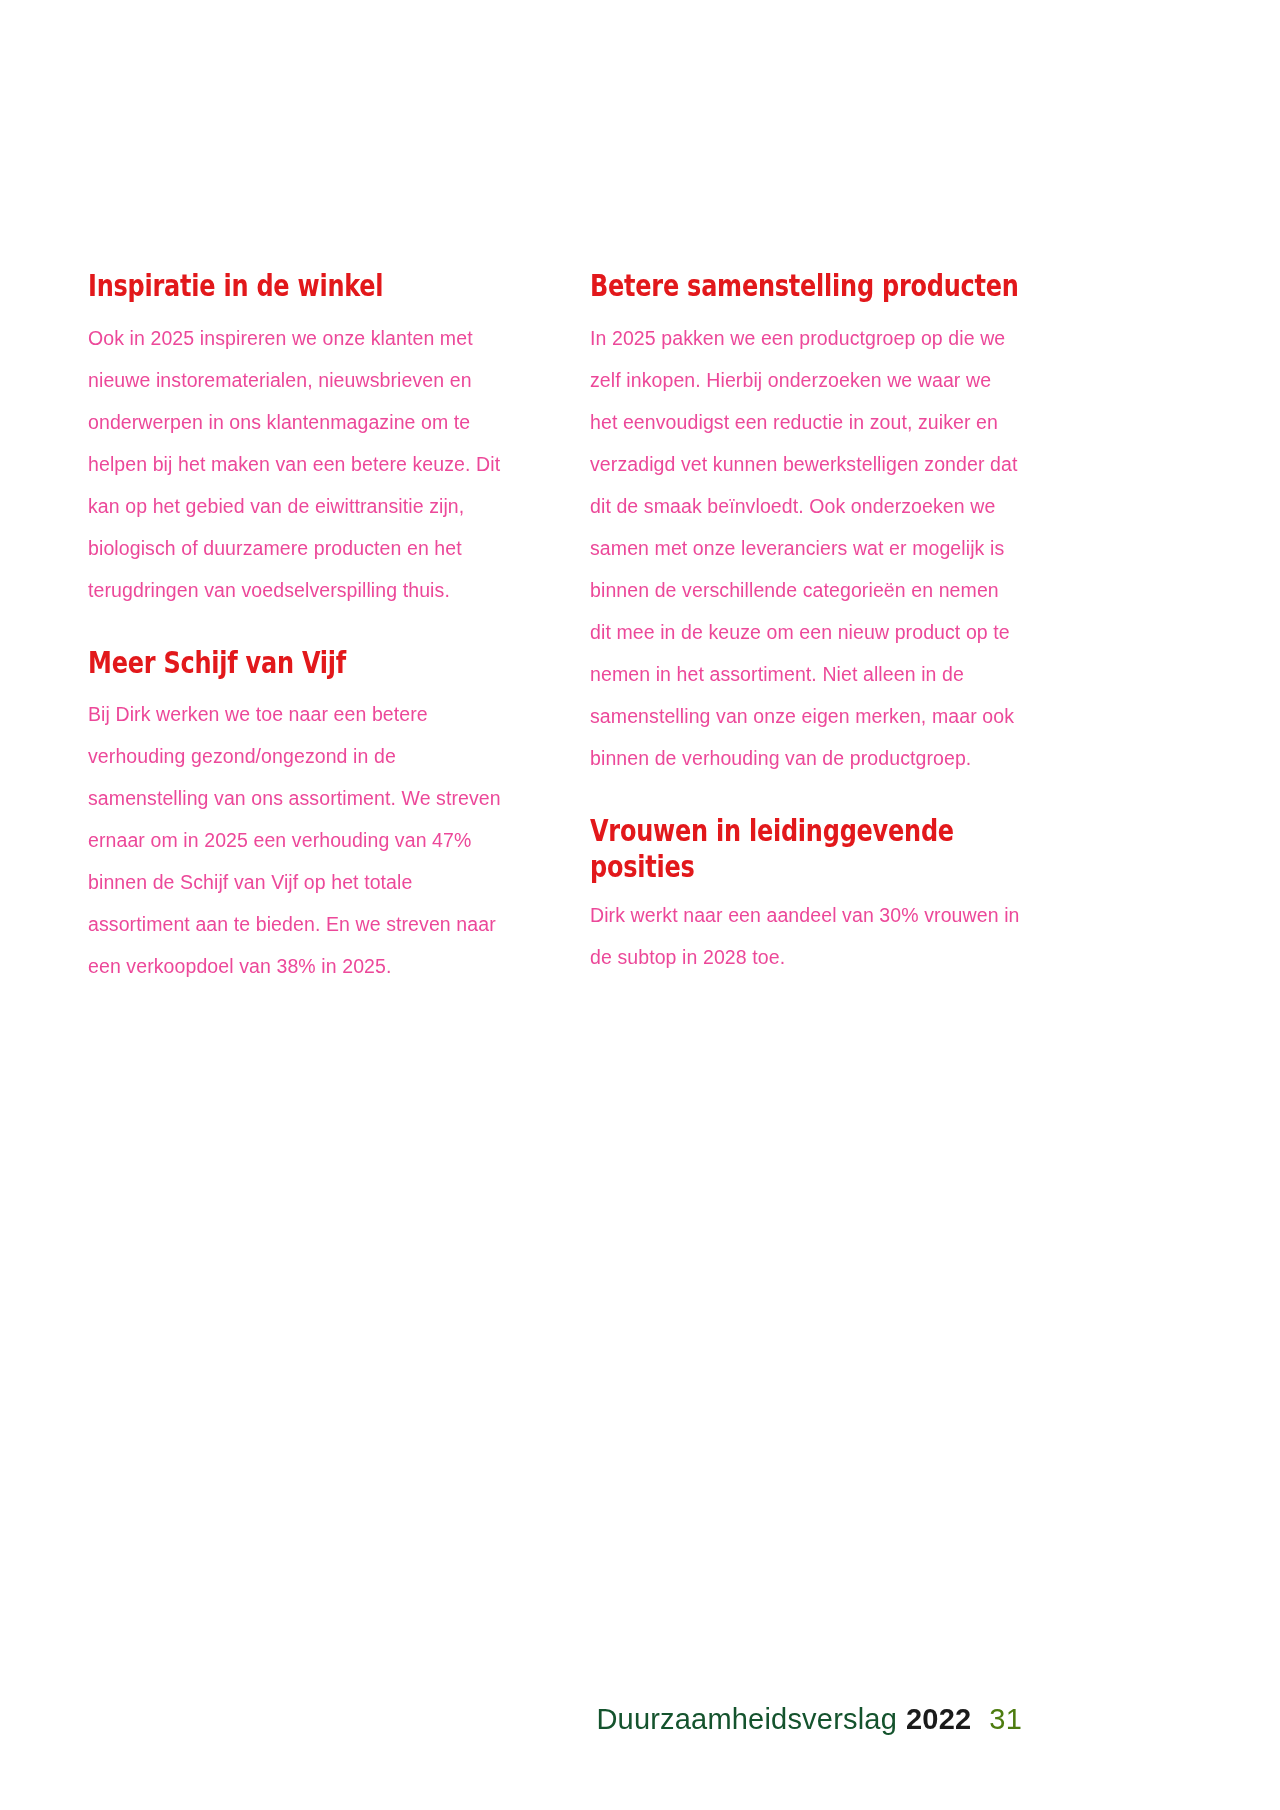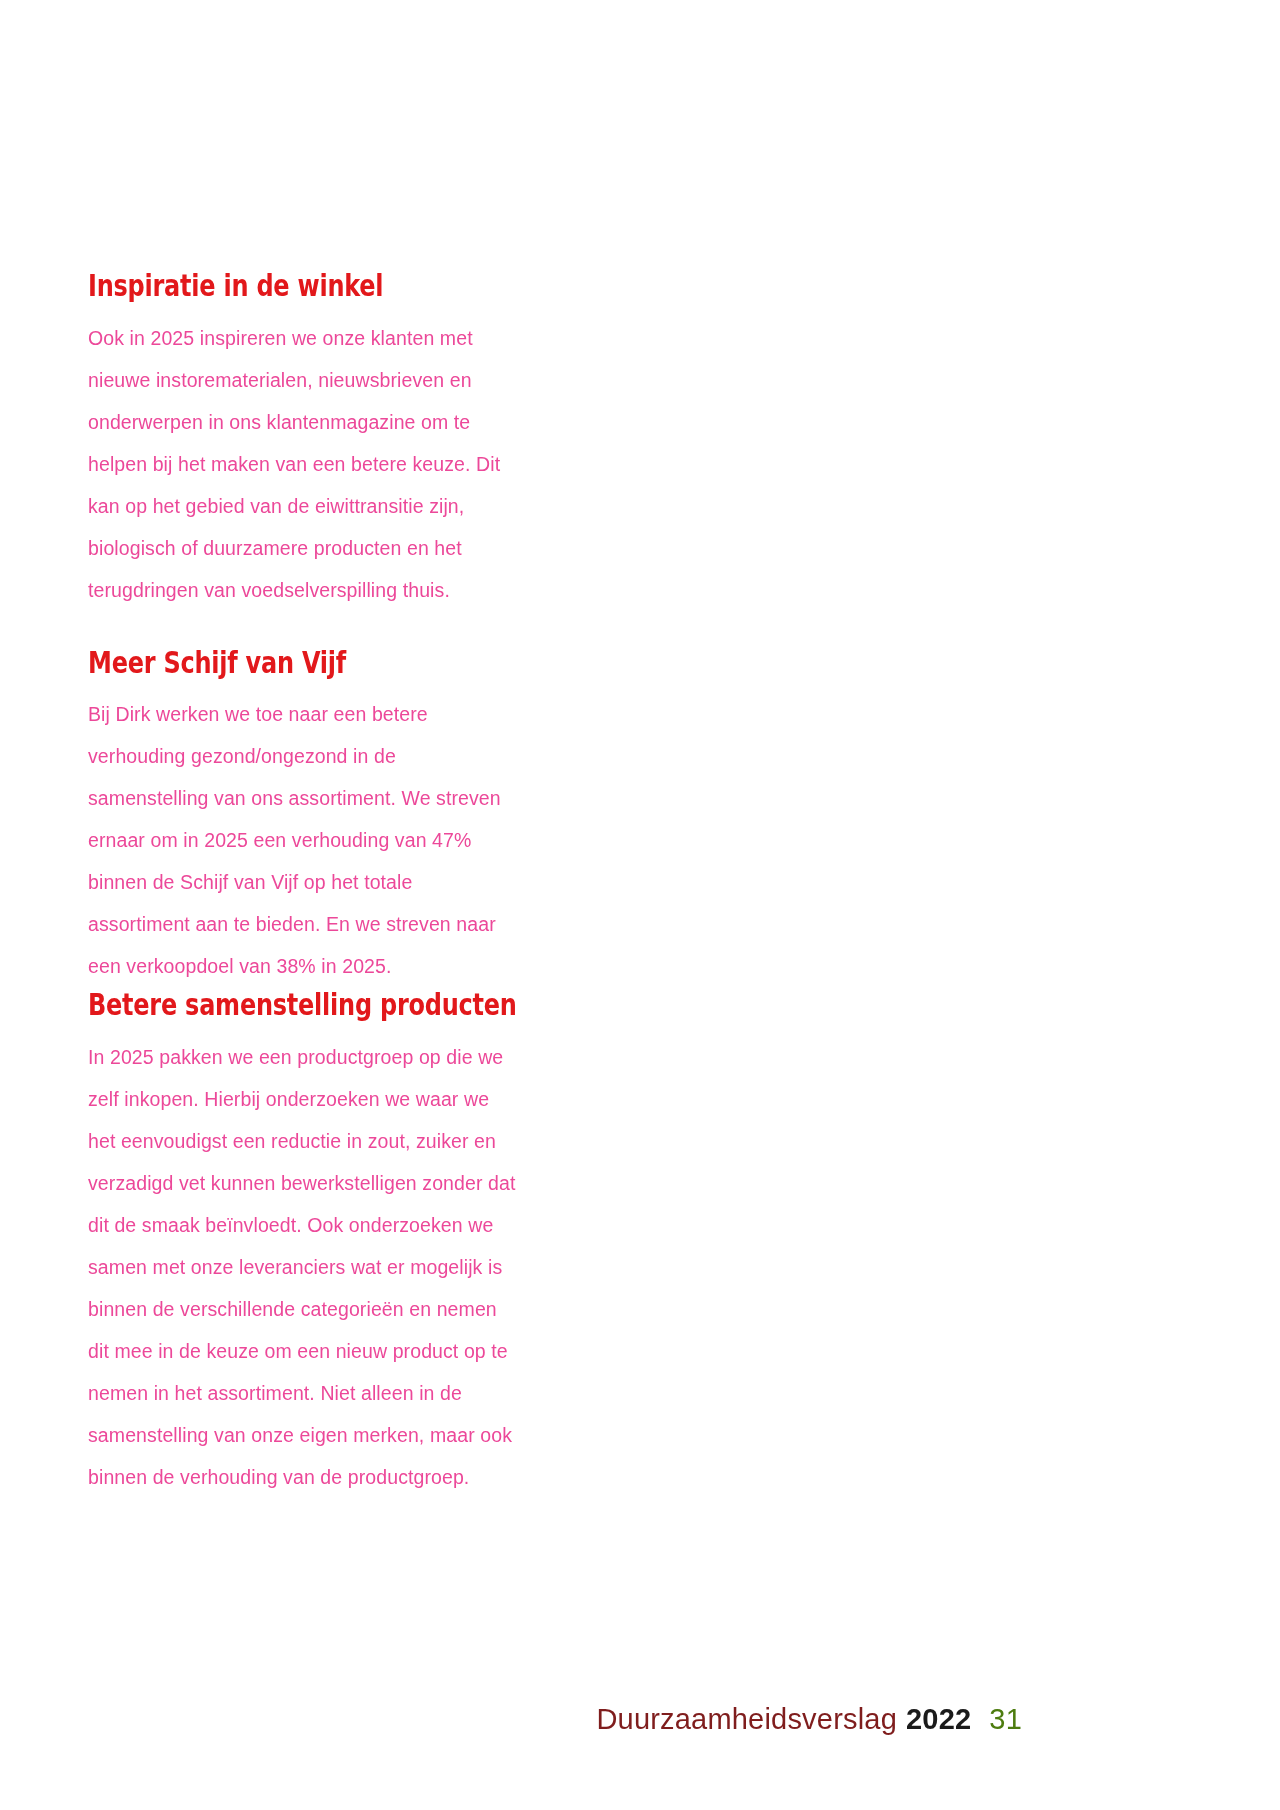--- a/index.html
+++ b/index.html
@@ -22,21 +22,21 @@
     background: #ffffff;
   }
 
   
   .columns {
     position: absolute;
     left: 88px;
     top: 268px;
     width: 934px;
     display: flex;
-    flex-direction: column;
+    flex-direction: row;
     justify-content: space-between;
     align-items: flex-start;
   }
 
   .column {
     width: 428px;
   }
 
   .column.right {
     width: 432px;
@@ -90,21 +90,21 @@
   .footer {
     position: absolute;
     right: 258px;
     bottom: 74px;
     display: flex;
     align-items: baseline;
     gap: 0px;
     white-space: nowrap;
   }
   .footer-title {
-    color: #7f1d1d;
+    color: #14532d;
     font-family: "Liberation Sans", "DejaVu Sans", sans-serif;
     font-weight: 400;
     font-size: 29px;
     letter-spacing: 0.2px;
   }
   .footer-year {
     color: #1b1b1b;
     font-family: "Liberation Sans", "DejaVu Sans", sans-serif;
     font-weight: 700;
     font-size: 29px;
@@ -141,20 +141,24 @@
 
     </div>
 
     <div class="column right">
 
       <div class="block first">
         <h2 class="section-heading">Betere samenstelling producten</h2>
         <p class="body-text">In 2025 pakken we een productgroep op die we zelf inkopen. Hierbij onderzoeken we waar we het eenvoudigst een reductie in zout, zuiker en verzadigd vet kunnen bewerkstelligen zonder dat dit de smaak beïnvloedt. Ook onderzoeken we samen met onze leveranciers wat er mogelijk is binnen de verschillende categorieën en nemen dit mee in de keuze om een nieuw product op te nemen in het assortiment. Niet alleen in de samenstelling van onze eigen merken, maar ook binnen de verhouding van de productgroep.</p>
       </div>
 
+      <div class="block gap-large">
+        <h2 class="section-heading two-line">Vrouwen in leidinggevende posities</h2>
+        <p class="body-text">Dirk werkt naar een aandeel van 30% vrouwen in de subtop in 2028 toe.</p>
+      </div>
 
     </div>
 
   </div>
 
   <div class="footer">
     <span class="footer-title">Duurzaamheidsverslag</span>
     <span class="footer-year">2022</span>
     <span class="footer-pagenum">31</span>
   </div>

